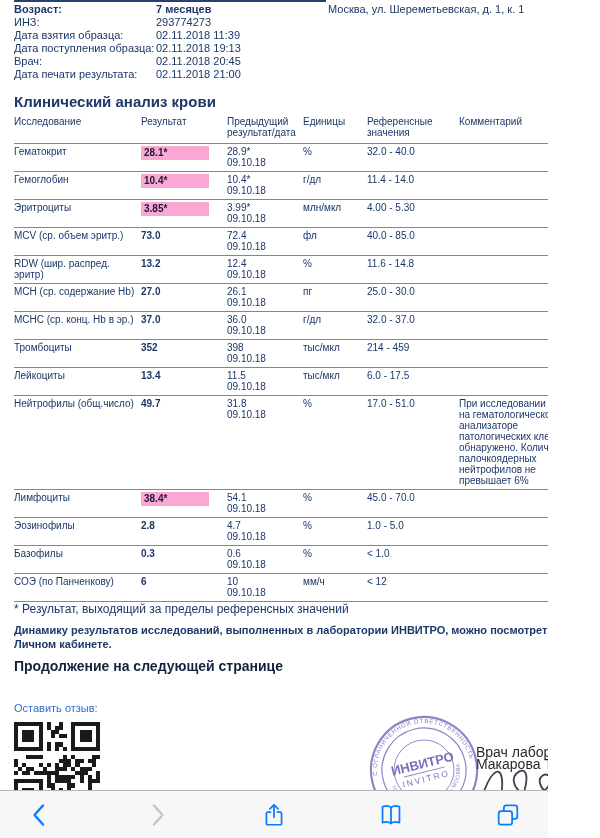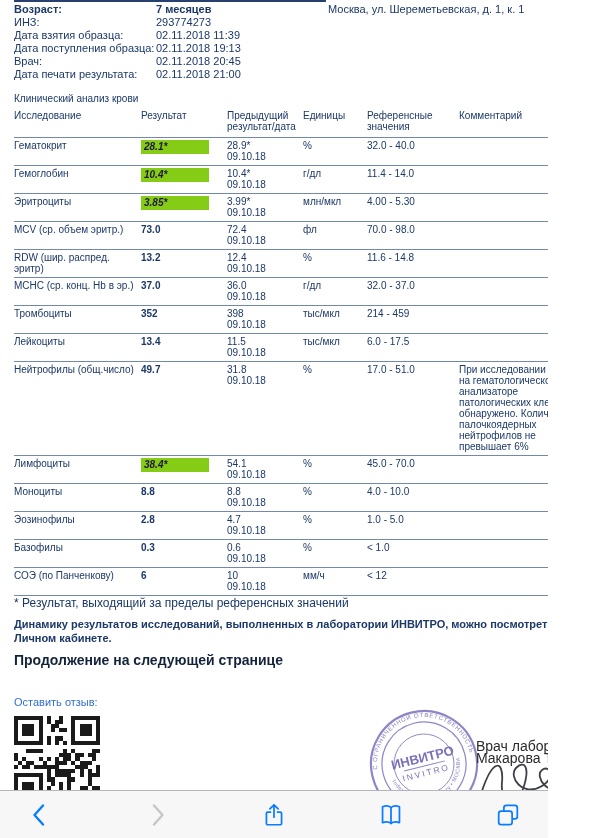--- a/index.html
+++ b/index.html
@@ -10,30 +10,30 @@
 
   
   .topline { border-top:2px solid #28406e; width:312px; }
   .info-block { position:relative; padding-top:1px; font-size:11px; }
   .info-row { line-height:13px; }
   .info-row .ilabel { display:inline-block; width:142px; }
   .info-row.bold { font-weight:bold; }
   .address { position:absolute; left:314px; top:1px; width:252px; line-height:13px; }
 
   
-  .title { font-size:10px; font-weight:normal; margin:12px 0 4px; color:#1b3868; }
+  .title { font-size:15px; font-weight:bold; margin:12px 0 4px; color:#1b3868; }
 
   
   table.results { border-collapse:collapse; table-layout:fixed; width:572px; font-size:10px; color:#1b3868; }
   col.c1{width:127px}col.c2{width:86px}col.c3{width:76px}col.c4{width:64px}col.c5{width:92px}col.c6{width:127px}
   .results th { font-weight:normal; text-align:left; vertical-align:top;
     padding:2px 6px 5px 0; border-bottom:1px solid #7288ad; line-height:11px; }
   .results td { vertical-align:top; padding:2px 6px 3px 0; border-bottom:1px solid #7288ad; line-height:11px; }
   td.result { font-weight:bold; }
-  .resval.abnormal { background:#84cc16; display:inline-block; min-width:68px; padding:1px 10px 2px 3px; color:#211637;font-style:italic; }
+  .resval.abnormal { background:#f9a8d4; display:inline-block; min-width:68px; padding:1px 10px 2px 3px; color:#211637; }
 
   .footnote { margin-top:0; font-size:12px; }
   .dynamics { margin-top:7px; font-weight:bold; font-size:11px; line-height:14px; width:568px; }
   .continuation { margin-top:7px; font-size:14px; font-weight:bold; color:#14233c; }
   .feedback { display:inline-block; margin-top:10px; color:#2f6fd0; font-size:11px; text-decoration:none; cursor:pointer; }
 
   
   .bottom { position:relative; height:128px; margin-top:2px; }
   .qr { position:absolute; left:0; top:4px; width:86px; height:86px; }
   .stamp { position:absolute; left:352px; top:-6px; }
@@ -122,35 +122,46 @@
             <td></td>
           </tr>
           <tr>
             <td>MCV (ср. объем эритр.)</td>
             <td class="result"><span class="resval">73.0</span></td>
             <td>
               <div>72.4</div>
               <div>09.10.18</div>
             </td>
             <td>фл</td>
-            <td>70.0 - 98.0</td>
+            <td>40.0 - 85.0</td>
             <td></td>
           </tr>
           <tr>
             <td>RDW (шир. распред. эритр)</td>
             <td class="result"><span class="resval">13.2</span></td>
             <td>
               <div>12.4</div>
               <div>09.10.18</div>
             </td>
             <td>%</td>
             <td>11.6 - 14.8</td>
             <td></td>
           </tr>
           <tr>
+            <td>MCH (ср. содержание Hb)</td>
+            <td class="result"><span class="resval">27.0</span></td>
+            <td>
+              <div>26.1</div>
+              <div>09.10.18</div>
+            </td>
+            <td>пг</td>
+            <td>25.0 - 30.0</td>
+            <td></td>
+          </tr>
+          <tr>
             <td>MCHC (ср. конц. Hb в эр.)</td>
             <td class="result"><span class="resval">37.0</span></td>
             <td>
               <div>36.0</div>
               <div>09.10.18</div>
             </td>
             <td>г/дл</td>
             <td>32.0 - 37.0</td>
             <td></td>
           </tr>
@@ -189,31 +200,20 @@
           </tr>
           <tr>
             <td>Лимфоциты</td>
             <td class="result"><span class="resval abnormal">38.4*</span></td>
             <td>
               <div>54.1</div>
               <div>09.10.18</div>
             </td>
             <td>%</td>
             <td>45.0 - 70.0</td>
-            <td></td>
-          </tr>
-          <tr>
-            <td>Моноциты</td>
-            <td class="result"><span class="resval">8.8</span></td>
-            <td>
-              <div>8.8</div>
-              <div>09.10.18</div>
-            </td>
-            <td>%</td>
-            <td>4.0 - 10.0</td>
             <td></td>
           </tr>
           <tr>
             <td>Эозинофилы</td>
             <td class="result"><span class="resval">2.8</span></td>
             <td>
               <div>4.7</div>
               <div>09.10.18</div>
             </td>
             <td>%</td>

